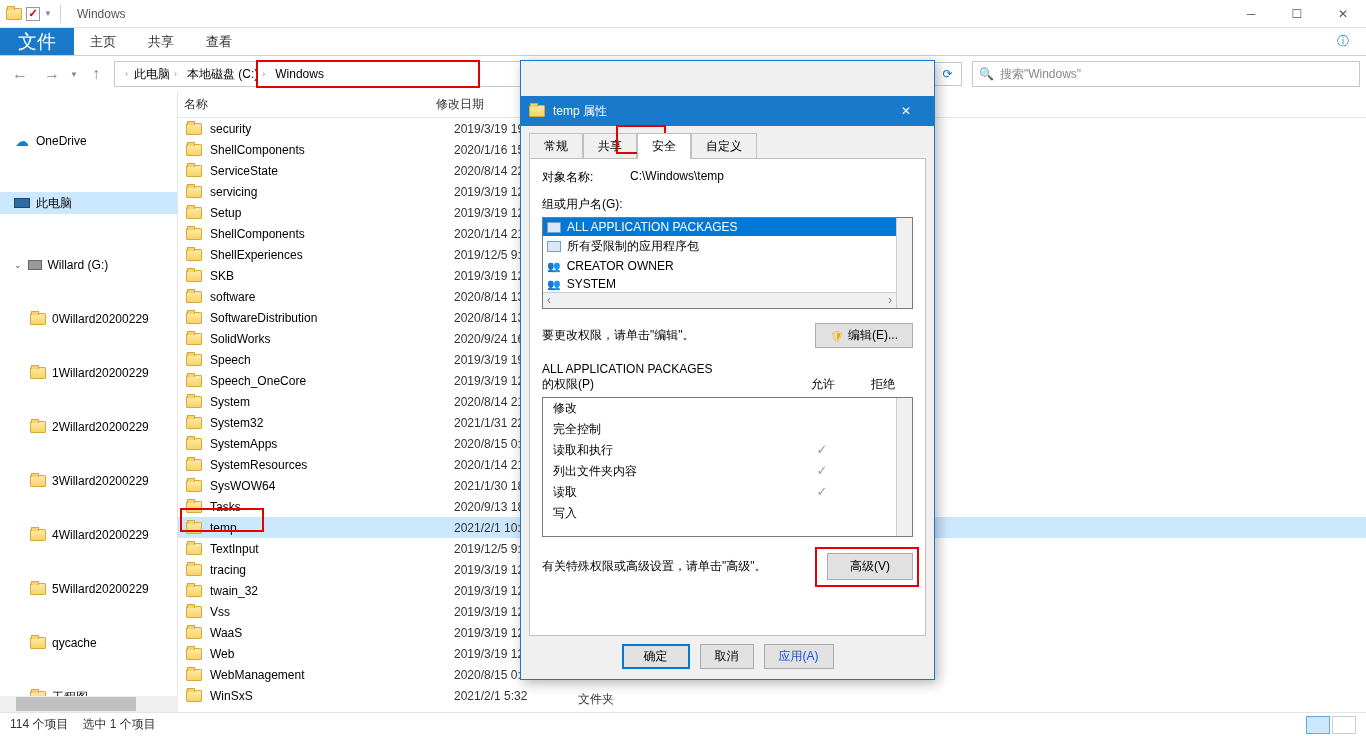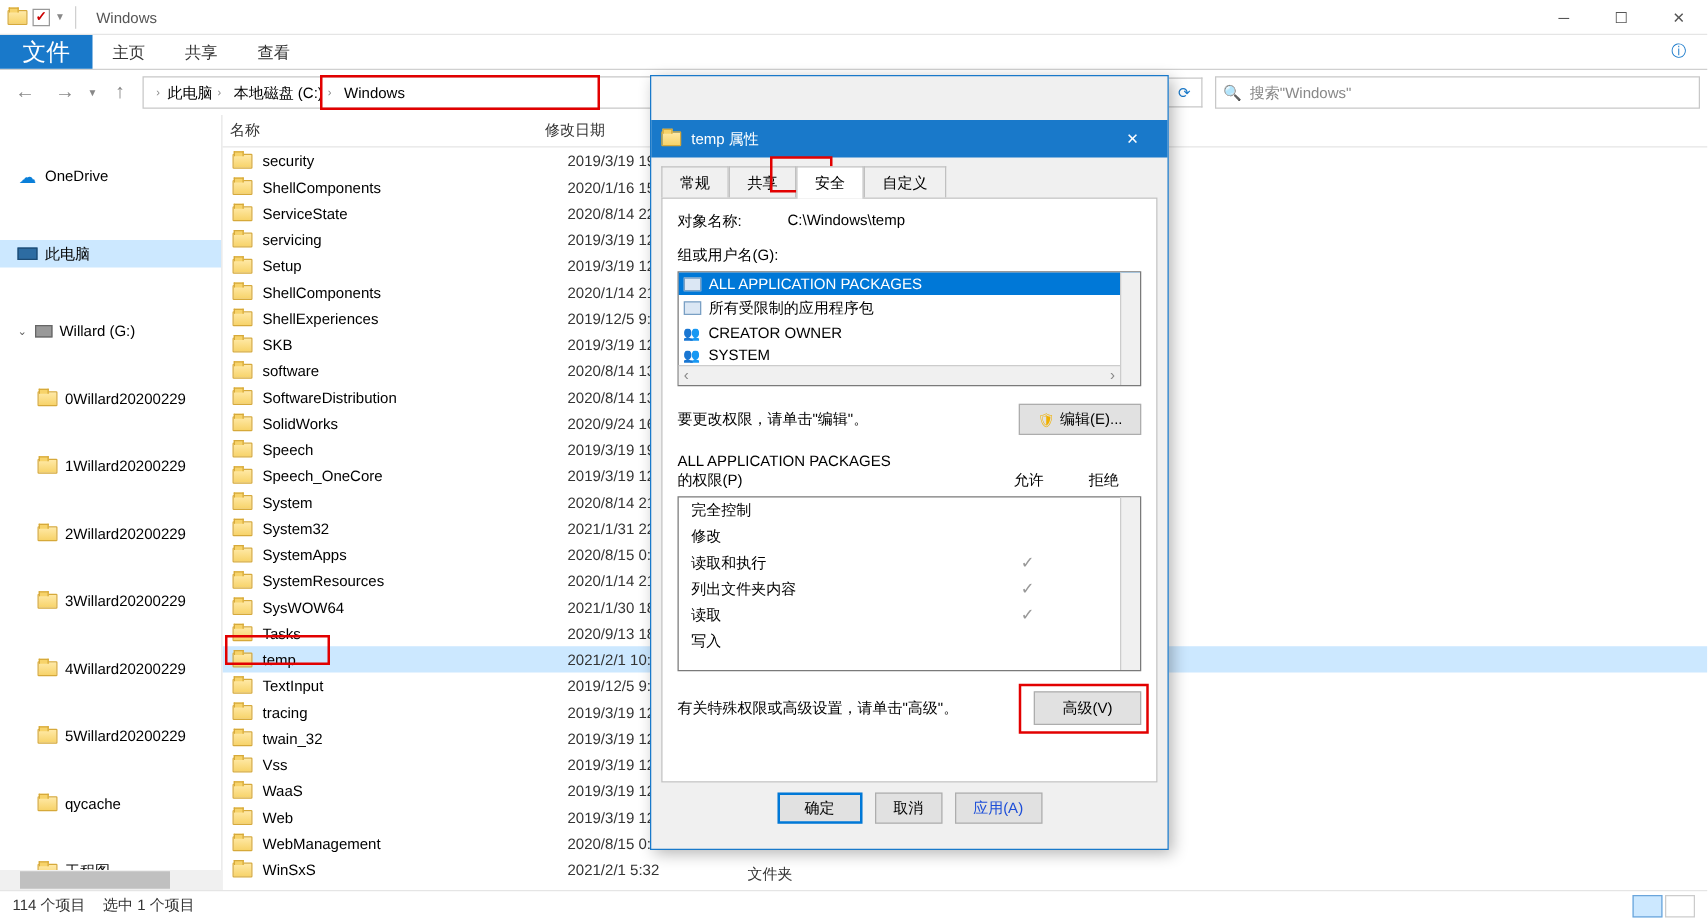--- a/index.html
+++ b/index.html
@@ -85,21 +85,21 @@
 .small-icon { width: 14px; height: 11px; background: #dbe7f4; border: 1px solid #7aa0c4; }
 .people-icon:before { content: "👥"; font-size: 11px; }
 .btn { border: 1px solid #adadad; background: #e1e1e1; padding: 3px 14px; font-size: 12px; display: inline-flex; align-items: center; gap: 4px; text-align: center; }
 .shield:before { content: "🛡"; font-size: 11px; color: #f0b000; }
 .perm-box { border: 1px solid #7a7a7a; height: 140px; position: relative; background: #fff; }
 .perm-cols { display: flex; padding: 2px 0; }
 .perm-name { flex: 1; padding-left: 10px; }
 .perm-c { width: 60px; text-align: center; color: #888; }
 .check-mark:before { content: "✓"; color: #999; font-size: 13px; }
 .perm-scroll { position: absolute; right: 0; top: 0; bottom: 0; width: 16px; background: #f0f0f0; border-left: 1px solid #ccc; }
-.dlg-footer { display: flex; justify-content: center; gap: 10px; padding-bottom: 20px; }
+.dlg-footer { display: flex; justify-content: center; gap: 10px; padding-bottom: 10px; }
 .btn.primary { border: 2px solid #0078d7; padding: 2px 20px; }
 .btn.disabled { color: #1d4ed8; }
 .adv-hl { position: absolute; border: 2px solid #e20000; pointer-events: none; }
 .temp-hl { position: absolute; border: 2px solid #e20000; pointer-events: none; }
 </style>
 </head>
 <body>
 
 <div class="titlebar">
   <div class="qat">
@@ -356,21 +356,21 @@
           <span class="folder-icon-sm"></span>
           <span class="row-name">WebManagement</span>
           <span class="row-date">2020/8/15 0:0</span>
         </div>
         <div class="row">
           <span class="folder-icon-sm"></span>
           <span class="row-name">WinSxS</span>
           <span class="row-date">2021/2/1 5:32</span>
         </div>
       </div>
-    <div style="position:absolute; left:420px; bottom:4px; color:#333;">文件夹</div>
+    <div style="position:absolute; left:400px; bottom:4px; color:#333;">文件夹</div>
   </div>
 </div>
 
 <div class="temp-hl" style="left:180px; top:508px; width:84px; height:24px"></div>
 
 <div class="statusbar">
   <span>114 个项目</span>
   <span>选中 1 个项目</span>
   <div class="right">
     <div class="view-btn active"></div>
@@ -438,26 +438,26 @@
       <div style="flex:1">
         <div>ALL APPLICATION PACKAGES</div>
         <div>的权限(P)</div>
       </div>
       <div style="width:60px;text-align:center;align-self:flex-end">允许</div>
       <div style="width:60px;text-align:center;align-self:flex-end">拒绝</div>
     </div>
     <div class="perm-box" style="margin-top:4px">
       <div id="perm-rows">
           <div class="perm-cols">
+            <div class="perm-name">修改</div>
+            <div class="perm-c"></div>
+            <div class="perm-c"></div>
+          </div>
+          <div class="perm-cols">
             <div class="perm-name">完全控制</div>
-            <div class="perm-c"></div>
-            <div class="perm-c"></div>
-          </div>
-          <div class="perm-cols">
-            <div class="perm-name">修改</div>
             <div class="perm-c"></div>
             <div class="perm-c"></div>
           </div>
           <div class="perm-cols">
             <div class="perm-name">读取和执行</div>
             <div class="perm-c"><span class="check-mark"></span></div>
             <div class="perm-c"></div>
           </div>
           <div class="perm-cols">
             <div class="perm-name">列出文件夹内容</div>

